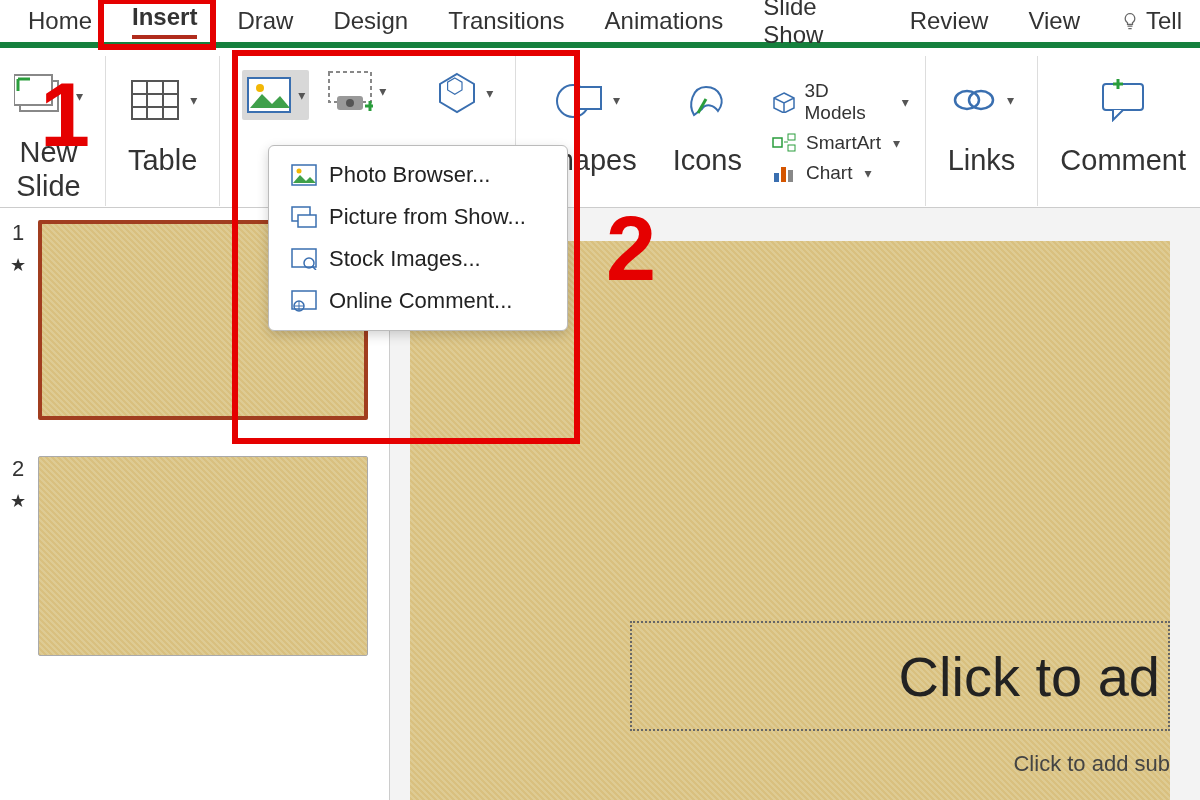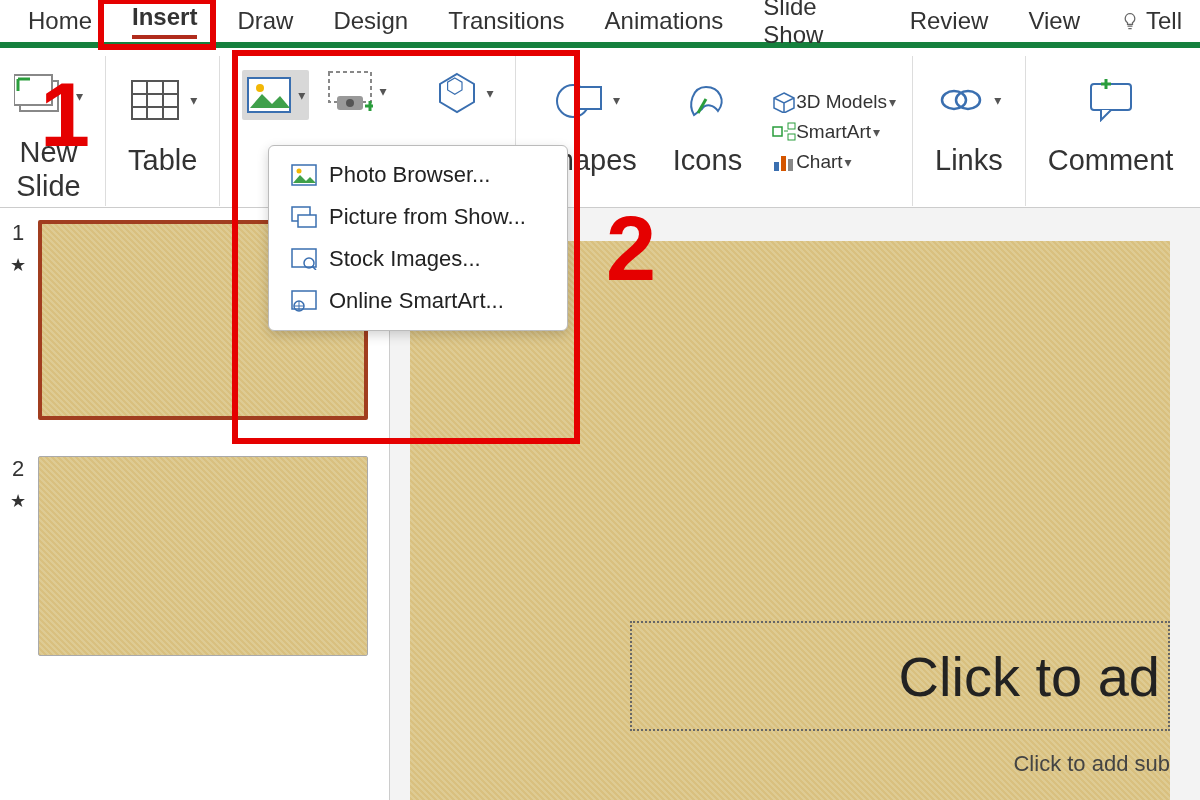--- a/index.html
+++ b/index.html
@@ -40,21 +40,21 @@
   gap: 8px;
 }
 .ribbon-group {
   display:flex; flex-direction:column; align-items:center; justify-content:flex-start;
   padding: 4px 14px; height:100%; position:relative;
 }
 .ribbon-sep { width:1px; background:#ddd; height:150px; }
 .ribbon-group .icon-slot { height:80px; display:flex; align-items:center; justify-content:center; gap:6px;}
 .ribbon-group .label { font-size:29px; color:#333; text-align:center; line-height:1.15; margin-top:4px;}
 .small-col { display:flex; flex-direction:column; gap:8px; padding:4px 8px; font-size:19px; color:#333; justify-content:center; height:100%;}
-.small-col .row { display:flex; align-items:center; cursor:pointer;}
+.small-col .row { display:flex; align-items:center; gap:10px; cursor:pointer;}
 .chev { font-size:14px; color:#555; margin-left:2px;}
 .workspace { display:flex; height:592px; }
 .thumb-pane { width:390px; border-right:1px solid #ccc; background:#fff; padding:12px 6px 0 6px; }
 .thumb-row { display:flex; align-items:flex-start; gap:8px; margin-bottom:36px;}
 .thumb-meta { width:24px; text-align:right; font-size:22px; color:#333; display:flex; flex-direction:column; align-items:center; gap:8px;}
 .thumb { width:330px; height:200px; background:linear-gradient(45deg,#d9c07f 25%,#decb93 25%,#decb93 50%,#d9c07f 50%,#d9c07f 75%,#decb93 75%); background-size:6px 6px; border:1px solid #aaa; border-radius:2px; position:relative; }
 .thumb.selected { border:4px solid #a13d1f; }
 .slide-area { flex:1; background:#f3f3f3; padding:40px 0 0 20px; position:relative; }
 .slide { width:760px; height:626px; background:linear-gradient(45deg,#d9c07f 25%,#decb93 25%,#decb93 50%,#d9c07f 50%,#d9c07f 75%,#decb93 75%); background-size:6px 6px; position:absolute; left:20px; top:33px; }
 .title-ph { position:absolute; right:0; top:380px; width:540px; height:110px; border:2px dotted #666; display:flex; align-items:center; justify-content:flex-end; padding-right:8px; }
@@ -286,20 +286,20 @@
     <span>Stock Images...</span>
   </div>
   <div class="item">
     <span class="mini-icon">
       <svg width="26" height="22">
           <rect x="1" y="1" width="24" height="18" fill="#fff" stroke="#3a6fb0" stroke-width="1.5"></rect>
           <circle cx="8" cy="16" r="5" fill="none" stroke="#3a6fb0" stroke-width="1.5"></circle>
           <path d="M3 16 h10 M8 11 v10" stroke="#3a6fb0"></path>
         </svg>
     </span>
-    <span>Online SmartArt...</span>
+    <span>Online Comment...</span>
   </div>
 </div>
 
 <div class="callout" style="left:98px; top:-2px; width:118px; height:52px;"></div>
 <div class="callout-num" style="left:40px; top:64px;">1</div>
 <div class="callout" style="left:232px; top:50px; width:348px; height:394px;"></div>
 <div class="callout-num" style="left:606px; top:198px;">2</div>
 
 </body></html>

